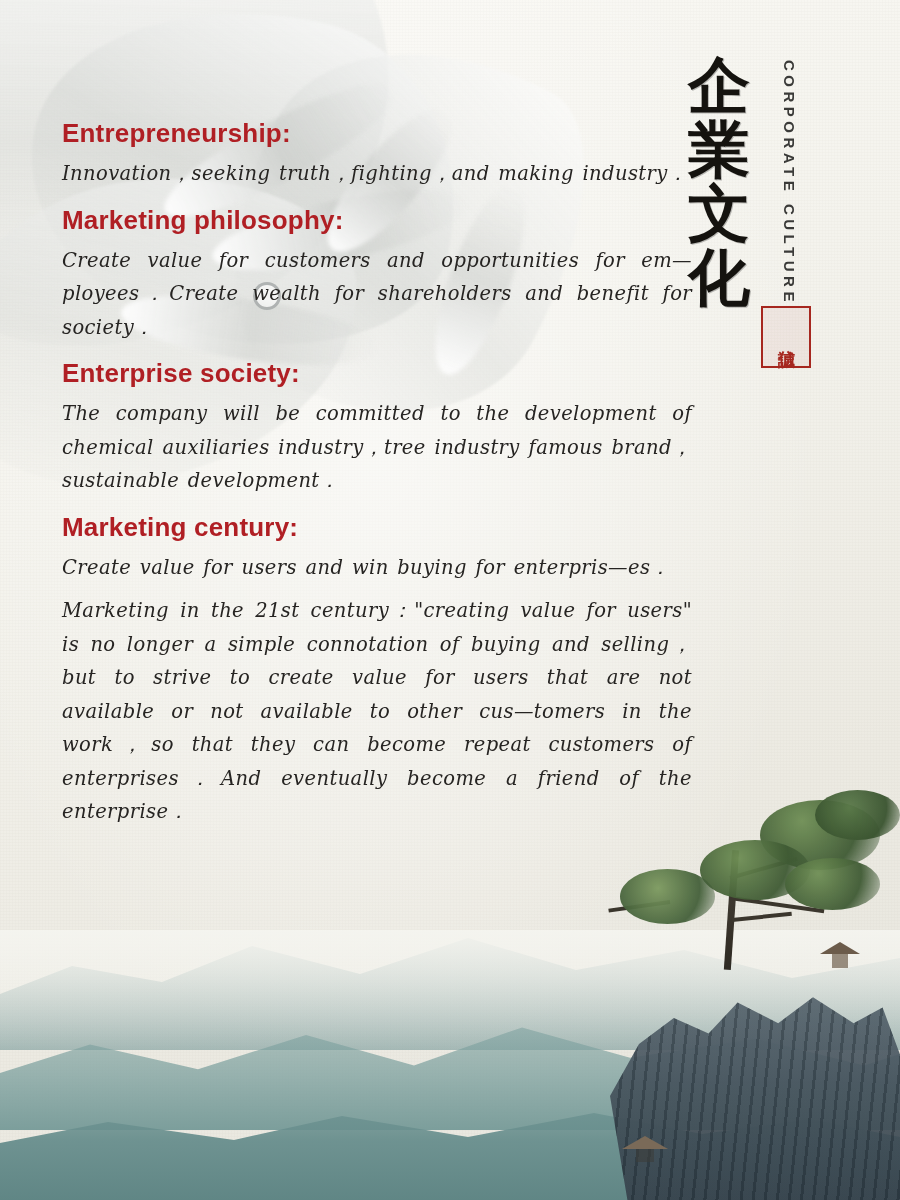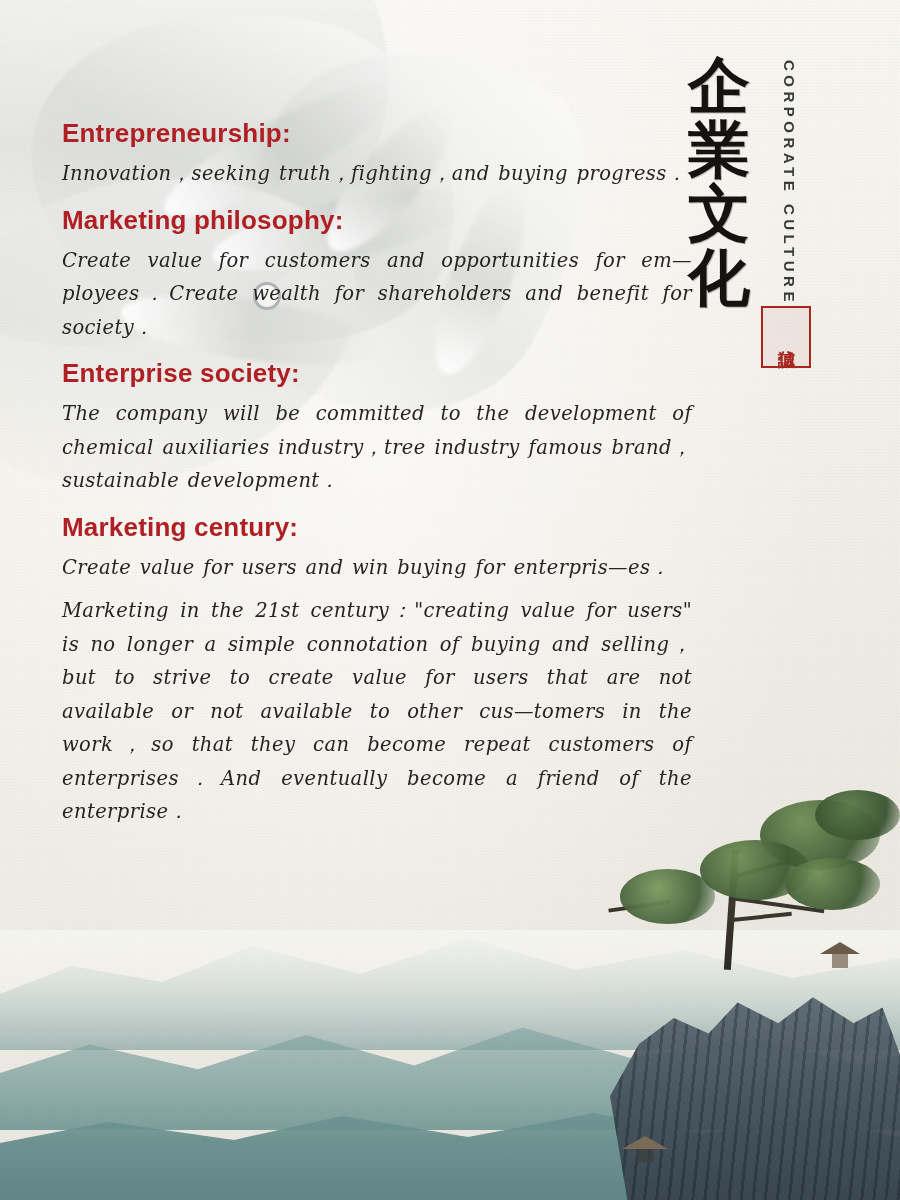--- a/index.html
+++ b/index.html
@@ -323,21 +323,21 @@
 
   <div class="title-block">
     <div class="cn-title">企業文化</div>
     <div class="en-title">CORPORATE CULTURE</div>
     <div class="seal">誠信</div>
   </div>
 
   <div class="content">
 
     <div class="heading">Entrepreneurship:</div>
-    <p class="para">Innovation，seeking truth，fighting，and buying progress．</p>
+    <p class="para">Innovation，seeking truth，fighting，and making industry．</p>
 
     <div class="heading">Marketing philosophy:</div>
     <p class="para">Create value for customers and opportunities for em—ployees．Create wealth for shareholders and benefit for society．</p>
 
     <div class="heading">Enterprise society:</div>
     <p class="para">The company will be committed to the development of chemical auxiliaries industry，tree industry famous brand，sustainable development．</p>
 
     <div class="heading">Marketing century:</div>
     <p class="para">Create value for users and win buying for enterpris—es．</p>
     <p class="para long-para">Marketing in the 21st century："creating value for users" is no longer a simple connotation of buying and selling，but to strive to create value for users that are not available or not available to other cus—tomers in the work，so that they can become repeat customers of enterprises．And eventually become a friend of the enterprise．</p>

